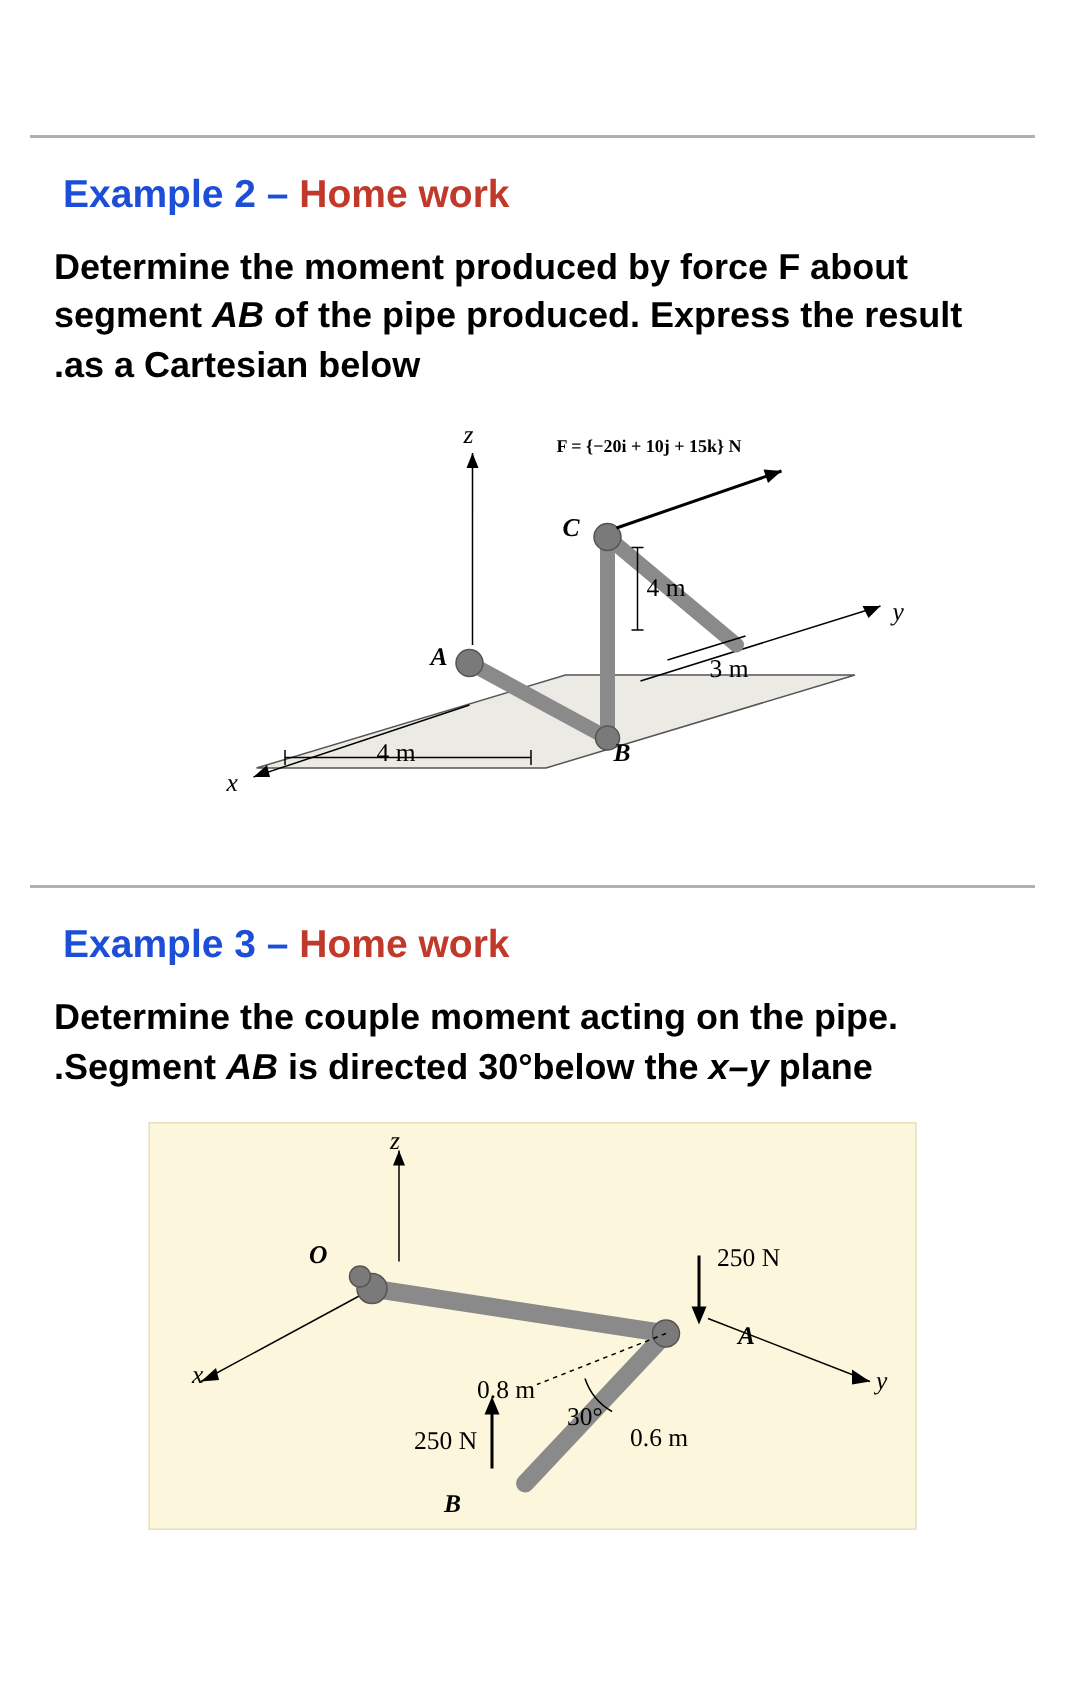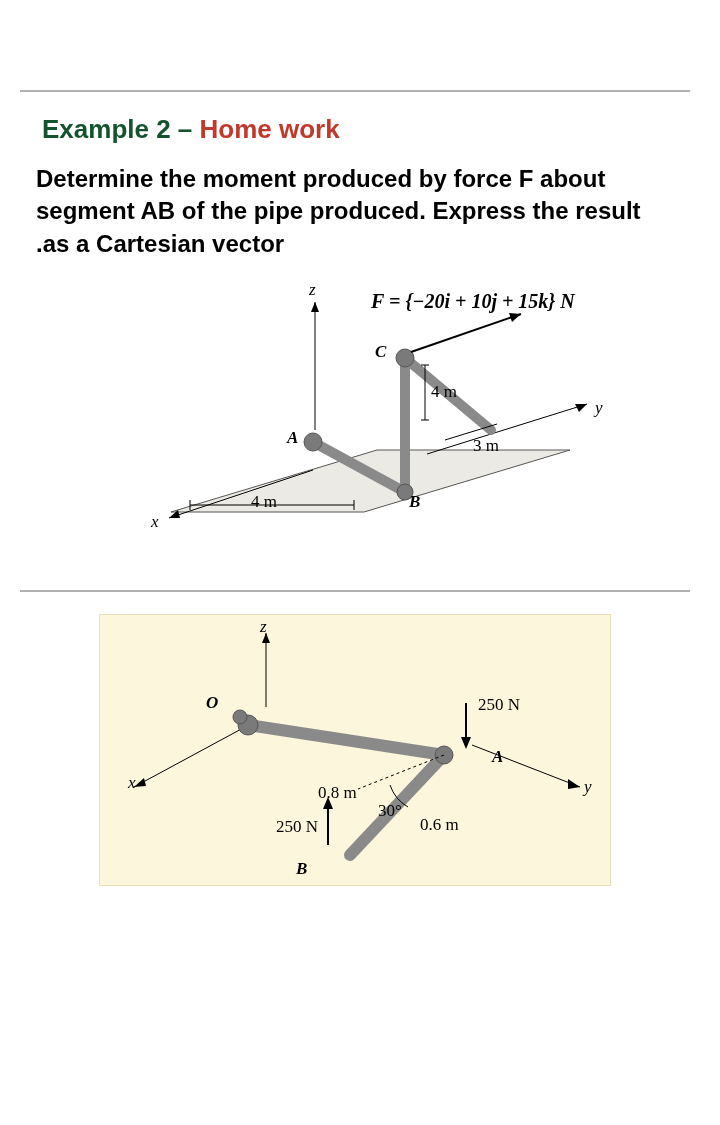--- a/index.html
+++ b/index.html
@@ -17,47 +17,47 @@
     }
     .rule {
       border-top: 2px solid #b0b0b0;
       margin-bottom: 22px;
     }
     .heading {
       font-size: 26px;
       font-weight: bold;
       margin: 0 0 18px 22px;
     }
-    .h-blue { color: #14532d; }
+    .h-blue { color: #1d4ed8; }
     .h-red { color: #c0392b; }
     .prompt {
       font-size: 24px;
       font-weight: bold;
       line-height: 1.35;
       margin: 0 0 20px 16px;
     }
-    .em { }
+    .em { font-style: italic; }
 
     
     .fig1 {
       position: relative;
       width: 560px;
       height: 280px;
       margin: 10px auto 30px auto;
     }
     .fig1 svg, .fig2 svg { position: absolute; top: 0; left: 0; }
     .flabel {
       position: absolute;
       font-family: "Times New Roman", Times, serif;
       color: #000;
     }
     .bold { font-weight: bold; }
     .ital { font-style: italic; }
     .small { font-size: 17px; }
-    .force { font-size: 20px; font-style: italic; }
+    .force { font-size: 12px; }
 
     
     .fig2 {
       position: relative;
       width: 510px;
       height: 270px;
       margin: 10px auto 0 auto;
       background: #fcf6dc;
       border: 1px solid #e8e0b8;
     }
@@ -69,21 +69,21 @@
   <div class="gap"></div>
   <div class="rule"></div>
 
   <div class="heading">
     <span class="h-blue">Example 2 – </span><span class="h-red">Home work</span>
   </div>
 
   <p class="prompt">
     <span>Determine the moment produced by force F about</span><br>
     <span>segment </span><span class="em">AB</span><span> of the pipe produced. Express the result</span><br>
-    <span>.as a Cartesian vector</span>
+    <span>.as a Cartesian below</span>
   </p>
 
   <div class="fig1">
     <svg width="560" height="280" viewBox="0 0 560 280">
 
       <path d="M 96 232 L 289 232 L 495 170 L 302 170 Z" fill="#eceae4" stroke="#555" stroke-width="1"></path>
 
       <line x1="238" y1="190" x2="94" y2="238" stroke="#000" stroke-width="1"></line>
       <polygon points="94,238 103,230 105,238" fill="#000"></polygon>
 
@@ -123,21 +123,28 @@
     <div class="flabel ital bold small" style="left:334px; top:212px;">B</div>
     <div class="flabel ital bold small" style="left:300px; top:62px;">C</div>
     <div class="flabel small" style="left:176px; top:212px;">4 m</div>
     <div class="flabel small" style="left:356px; top:102px;">4 m</div>
     <div class="flabel small" style="left:398px; top:156px;">3 m</div>
     <div class="flabel bold force" style="left:296px; top:10px;">F = {−20i + 10j + 15k} N</div>
   </div>
 
   <div class="rule"></div>
 
+  <div class="heading">
+    <span class="h-blue">Example 3 – </span><span class="h-red">Home work</span>
+  </div>
 
+  <p class="prompt">
+    <span>Determine the couple moment acting on the pipe.</span><br>
+    <span>.Segment </span><span class="em">AB</span><span> is directed 30°below the </span><span class="em">x–y</span><span> plane</span>
+  </p>
 
   <div class="fig2">
     <svg width="510" height="270" viewBox="0 0 510 270">
 
       <line x1="145" y1="112" x2="34" y2="172" stroke="#000"></line>
       <polygon points="34,172 44,163 46,171" fill="#000"></polygon>
 
       <line x1="372" y1="130" x2="480" y2="172" stroke="#000"></line>
       <polygon points="480,172 468,164 468,174" fill="#000"></polygon>
 

